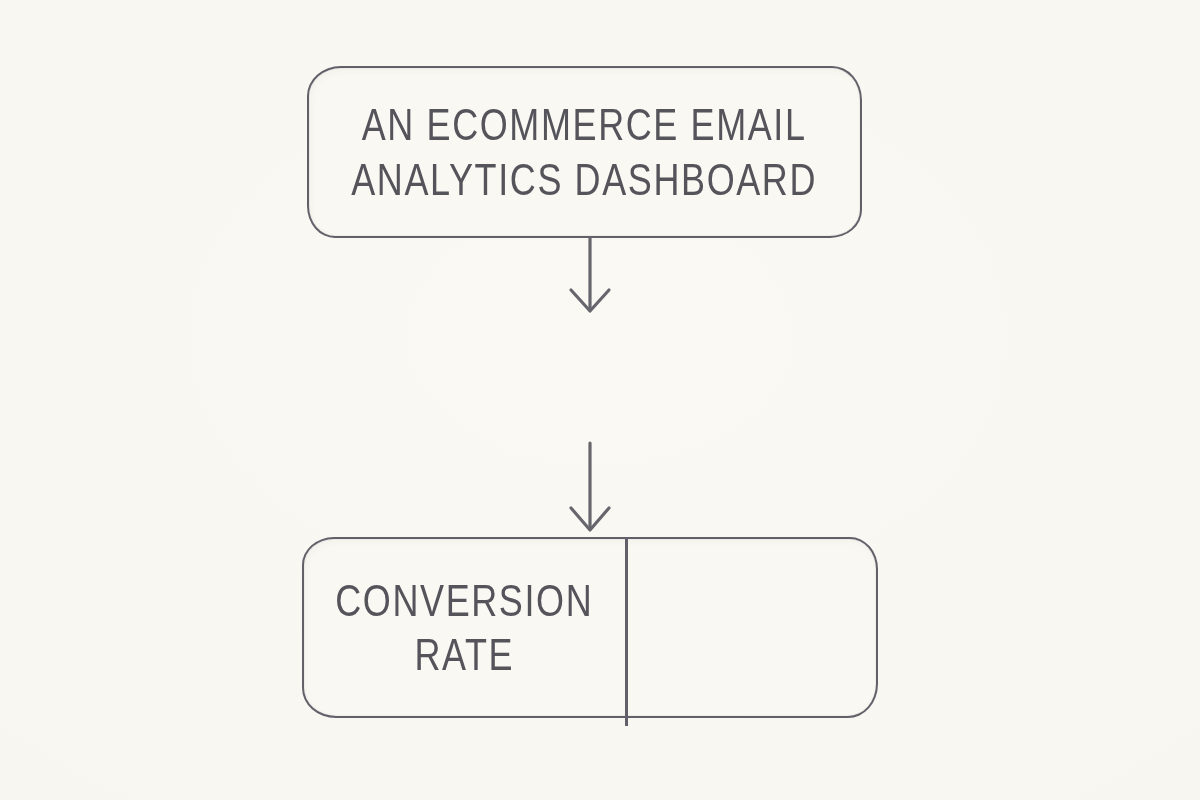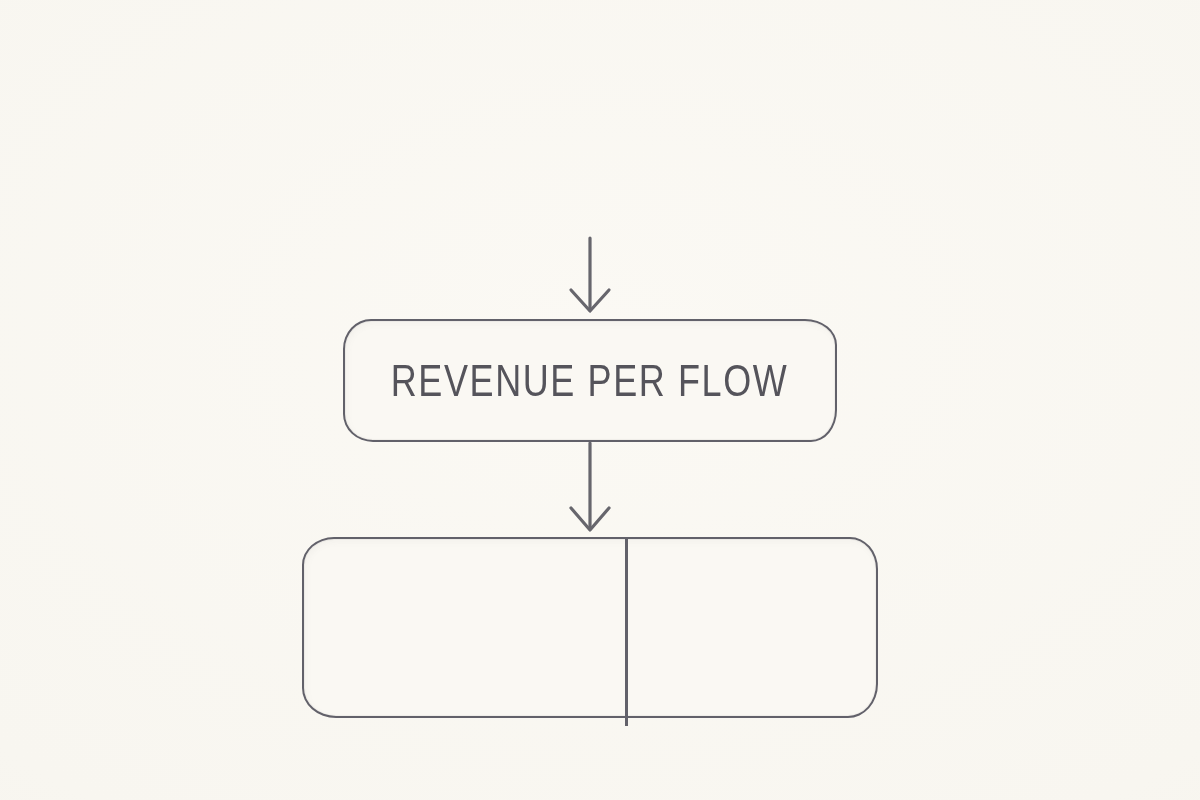--- a/index.html
+++ b/index.html
@@ -92,32 +92,41 @@
     stroke-linejoin: round;
   }
   .arrow-1 { left: 558px; top: 237px; }
   .arrow-2 { left: 558px; top: 442px; }
 </style>
 </head>
 <body>
 
 <div class="paper">
 
+  <div class="node node-top">
+    <div class="node-text">
+      <div>AN ECOMMERCE EMAIL</div>
+      <div>ANALYTICS DASHBOARD</div>
+    </div>
+  </div>
 
   <svg class="arrow arrow-1" width="64" height="80" viewBox="0 0 64 80">
     <path d="M32 1 L32 72"></path>
     <path d="M13 53 L32 74 L51 53"></path>
   </svg>
 
-  <div class="node node-mid">
-    <div class="node-text">REVENUE PER FLOW</div>
-  </div>
 
   <svg class="arrow arrow-2" width="64" height="94" viewBox="0 0 64 94">
     <path d="M32 1 L32 86"></path>
     <path d="M13 66 L32 88 L51 66"></path>
   </svg>
 
   <div class="node node-bottom">
+    <div class="cell cell-left">
+      <div class="node-text">
+        <div>CONVERSION</div>
+        <div>RATE</div>
+      </div>
+    </div>
     <div class="divider"></div>
   </div>
 
 </div>
 
 </body></html>

